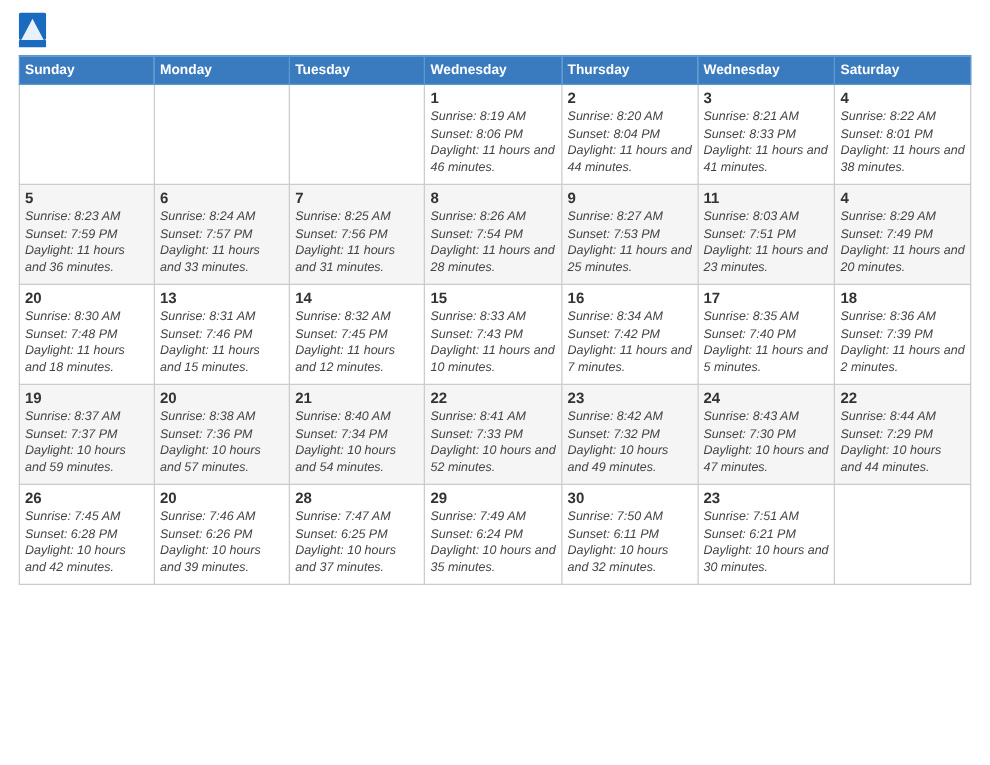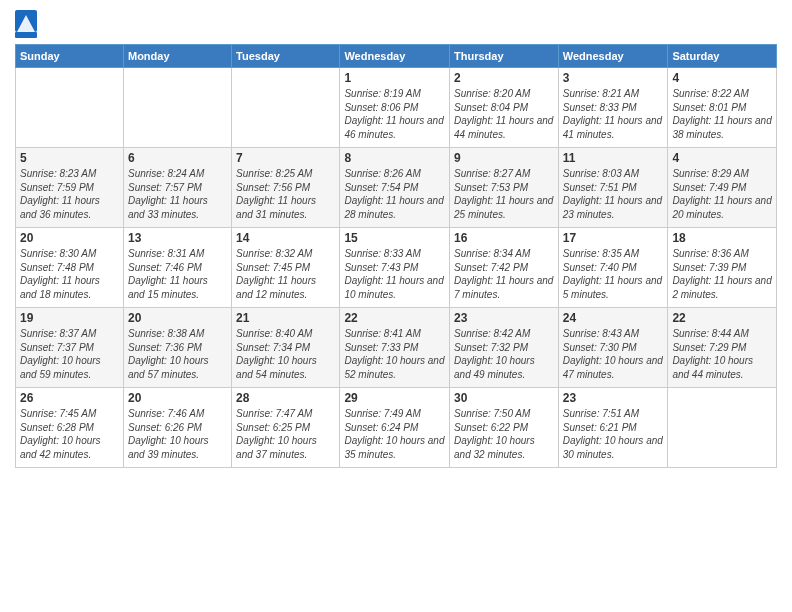--- a/index.html
+++ b/index.html
@@ -305,21 +305,21 @@
           </td>
           <td>
             <div class="day-number">29</div>
             <div class="day-info">Sunrise: 7:49 AM
 Sunset: 6:24 PM
 Daylight: 10 hours and 35 minutes.</div>
           </td>
           <td>
             <div class="day-number">30</div>
             <div class="day-info">Sunrise: 7:50 AM
-Sunset: 6:22 PM
+Sunset: 6:11 PM
 Daylight: 10 hours and 32 minutes.</div>
           </td>
           <td>
             <div class="day-number">23</div>
             <div class="day-info">Sunrise: 7:51 AM
 Sunset: 6:21 PM
 Daylight: 10 hours and 30 minutes.</div>
           </td>
           <td class="empty-cell"></td>
         </tr>

